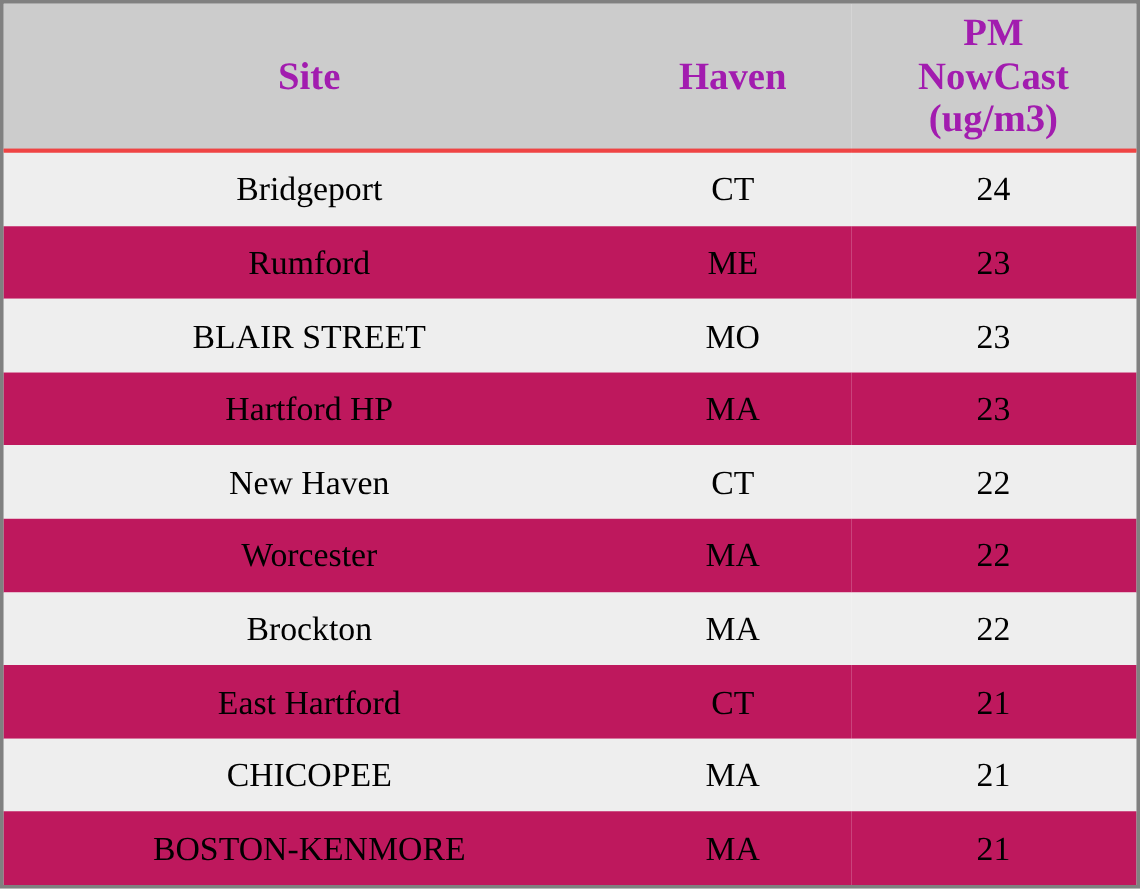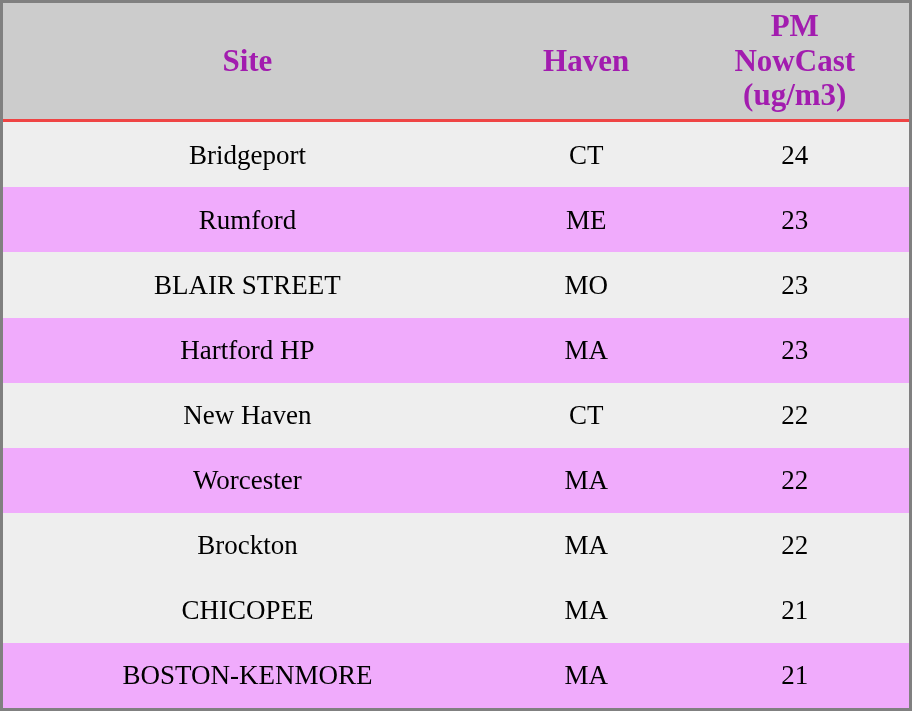--- a/index.html
+++ b/index.html
@@ -52,21 +52,21 @@
     padding: 0;
     height: 58px;
     line-height: 58px;
     border: none;
     margin-left: 40px;
   }
   tbody tr.odd {
     background: #eeeeee;
   }
   tbody tr.even {
-    background: #f0abfc;
+    background: #be185d;
     border-radius: 24px;
   }
 </style>
 </head>
 <body>
 
 <div class="table-wrap">
   <table>
     <thead>
       <tr>
@@ -112,20 +112,25 @@
       <tr class="even">
         <td>Worcester</td>
         <td>MA</td>
         <td>22</td>
       </tr>
       <tr class="odd">
         <td>Brockton</td>
         <td>MA</td>
         <td>22</td>
       </tr>
+      <tr class="even">
+        <td>East Hartford</td>
+        <td>CT</td>
+        <td>21</td>
+      </tr>
       <tr class="odd">
         <td>CHICOPEE</td>
         <td>MA</td>
         <td>21</td>
       </tr>
       <tr class="even">
         <td>BOSTON-KENMORE</td>
         <td>MA</td>
         <td>21</td>
       </tr>

